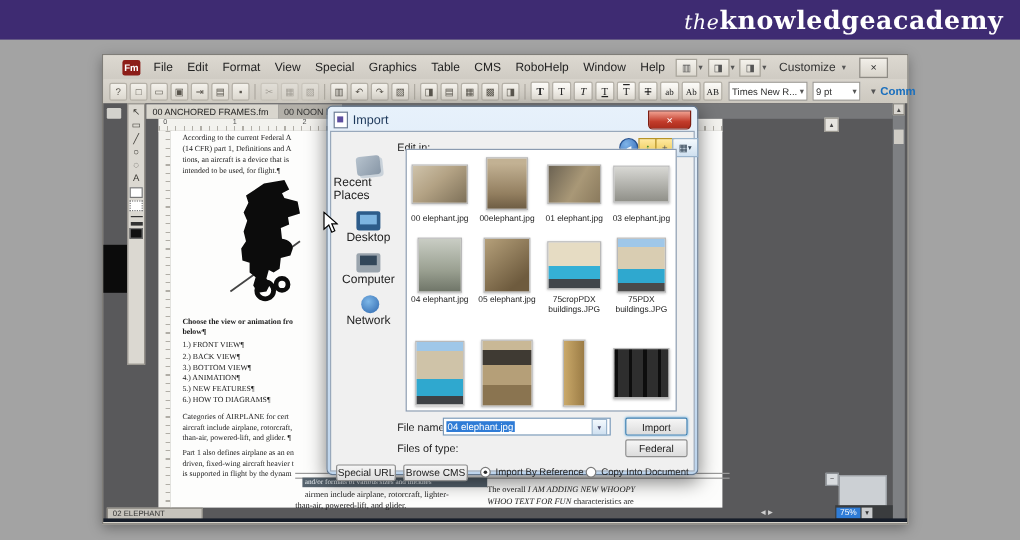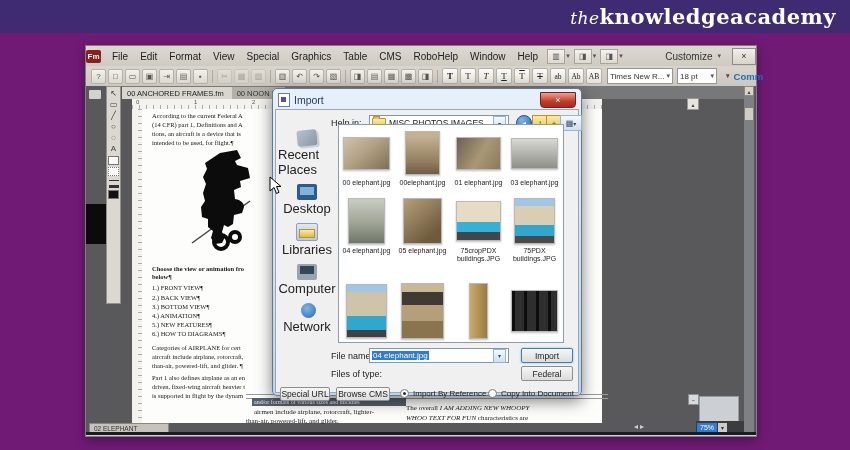--- a/index.html
+++ b/index.html
@@ -1,29 +1,29 @@
 <!DOCTYPE html>
 <html><head>
 <meta charset="utf-8">
 <style>
   html,body{margin:0;padding:0;background:#fff;}
-  #screen{position:relative;width:850px;height:450px;background:#701a75;overflow:hidden;
+  #screen{position:relative;width:850px;height:450px;background:#a3a3a3;overflow:hidden;
           font-family:"Liberation Sans",sans-serif;}
 
   
   #banner{position:absolute;left:0;top:0;width:850px;height:33px;background:#3e2b72;
           display:flex;align-items:center;justify-content:flex-end;padding-right:14px;box-sizing:border-box;}
   #banner .brand{font-family:"DejaVu Serif",serif;color:#ffffff;font-size:21px;letter-spacing:.5px;font-weight:bold;}
   #banner .the{font-style:italic;font-weight:normal;font-size:17px;}
 
   
   #fm{position:absolute;left:85px;top:45px;width:672px;height:392px;background:#d6d2c9;
       border:1px solid #7f7d78;box-sizing:border-box;box-shadow:0 3px 10px rgba(0,0,0,.35);}
   #menubar{position:absolute;left:0;top:0;width:100%;height:20px;display:flex;align-items:center;
-           padding:0 0;box-sizing:border-box;background:linear-gradient(#ddd9d1,#cfcbc3);font-size:10px;color:#222;}
+           padding:0 16px;box-sizing:border-box;background:linear-gradient(#ddd9d1,#cfcbc3);font-size:10px;color:#222;}
   #fmicon{width:15px;height:13px;background:#8c1d18;color:#fff;font-size:8px;font-weight:bold;
           display:flex;align-items:center;justify-content:center;border-radius:2px;margin-right:5px;}
   .mi{padding:1px 6px;cursor:default;}
   .mbi{width:16px;height:13px;border:1px solid #a9a59c;background:linear-gradient(#f4f2ec,#ddd9d0);
        display:inline-flex;align-items:center;justify-content:center;font-size:8px;color:#555;margin-left:3px;}
   .mcaret{font-size:7px;color:#555;margin:0 1px;}
   #customize{margin-left:auto;display:flex;align-items:center;gap:4px;font-size:10px;color:#333;}
   #win-close{width:22px;height:15px;margin-left:10px;border:1px solid #8f8c85;background:linear-gradient(#f2efe9,#d8d4cb);
              display:flex;align-items:center;justify-content:center;font-size:9px;color:#333;}
 
@@ -122,21 +122,21 @@
   .folder16::before{content:"";position:absolute;left:0;top:-3px;width:5px;height:2px;background:#e8c34a;border:1px solid #b89427;border-bottom:none;}
 
   .navico{position:absolute;top:5px;width:14px;height:14px;display:flex;align-items:center;justify-content:center;font-size:8px;}
   #nav-back{border-radius:50%;background:radial-gradient(circle at 35% 30%,#7fb4e8,#2f66b5);color:#fff;border:1px solid #24508f;}
   #nav-up{background:linear-gradient(#ffe9a0,#e8c34a);border:1px solid #b89427;color:#1d7a1d;font-weight:bold;}
   #nav-newfolder{background:linear-gradient(#ffe9a0,#e8c34a);border:1px solid #b89427;color:#555;}
   #nav-views{background:linear-gradient(#f4f9fd,#cfe0f0);border:1px solid #9ab4cd;color:#345;width:20px;}
 
   #dlg-sidebar{position:absolute;left:2px;top:16px;width:58px;height:220px;display:flex;flex-direction:column;align-items:center;padding-top:4px;gap:7px;}
   .sbitem{display:flex;flex-direction:column;align-items:center;gap:1px;width:100%;}
-  .sbitem .lbl{font-size:13px;color:#222;}
+  .sbitem .lbl{font-size:10px;color:#222;}
   .sbico{width:20px;height:16px;position:relative;}
   .ico-recent{background:linear-gradient(135deg,#b7c3ce,#8796a6);border-radius:3px;transform:rotate(-6deg);box-shadow:2px 2px 0 #c9d2da;}
   .ico-desktop{background:#2d5c8a;border-radius:2px;}
   .ico-desktop::after{content:"";position:absolute;left:3px;top:3px;right:3px;bottom:5px;background:#7db4e0;}
   .ico-lib{background:linear-gradient(#dfe7f2,#b9c9de);border:1px solid #8ba0bb;border-radius:2px;}
   .ico-lib::after{content:"";position:absolute;left:2px;bottom:2px;width:14px;height:7px;background:linear-gradient(#ffe9a0,#e2b93f);border:1px solid #b89427;}
   .ico-comp{background:#9aa4ad;border-radius:2px;}
   .ico-comp::after{content:"";position:absolute;left:3px;top:2px;right:3px;bottom:6px;background:#33475a;}
   .ico-net{background:radial-gradient(circle at 40% 35%,#7db7e8,#2d66ad);border-radius:50%;width:15px;height:15px;margin-left:2px;}
 
@@ -240,21 +240,21 @@
       <span class="cb ov">T</span>
       <span class="cb" style="text-decoration:line-through">T</span>
       <span class="cb sm">ab</span>
       <span class="cb sm">Ab</span>
       <span class="cb sm">AB</span>
       <span class="combo-sm" style="width:60px">
           <span>Times New R...</span>
           <span class="dd">▾</span>
         </span>
       <span class="combo-sm" style="width:34px">
-          <span>18 pt</span>
+          <span>9 pt</span>
           <span class="dd">▾</span>
         </span>
       <span id="comm">
           <span class="mcaret">▾</span>
           <span>Comm</span>
         </span>
     </div>
 
     <div id="workspace">
       <div id="leftglyph"></div>
@@ -353,48 +353,39 @@
   </div>
 
   <div id="dialog">
     <div id="dlg-title">
       <div id="dlg-ico"></div>
       <span>Import</span>
       <div id="dlg-close">×</div>
     </div>
     <div id="dlg-body">
 
-      <span class="dlbl" style="left:55px;top:8px">Help in:</span>
-      <div class="combo" style="left:93px;top:5px;width:140px">
-        <span class="folder16"></span>
-        <span>MISC PHOTOS IMAGES</span>
-        <span class="dd">▾</span>
-      </div>
+      <span class="dlbl" style="left:55px;top:8px">Edit in:</span>
       <div class="navico" id="nav-back" style="left:240px">◂</div>
       <div class="navico" id="nav-up" style="left:256px">↑</div>
       <div class="navico" id="nav-newfolder" style="left:270px">+</div>
       <div class="navico" id="nav-views" style="left:284px">
           <span>▦</span>
           <span style="font-size:6px">▾</span>
         </div>
 
       <div id="dlg-sidebar">
         <div class="sbitem">
             <span class="sbico ico-recent"></span>
             <span class="lbl">Recent Places</span>
           </div>
         <div class="sbitem">
             <span class="sbico ico-desktop"></span>
             <span class="lbl">Desktop</span>
           </div>
         <div class="sbitem">
-            <span class="sbico ico-lib"></span>
-            <span class="lbl">Libraries</span>
-          </div>
-        <div class="sbitem">
             <span class="sbico ico-comp"></span>
             <span class="lbl">Computer</span>
           </div>
         <div class="sbitem">
             <span class="sbico ico-net"></span>
             <span class="lbl">Network</span>
           </div>
       </div>
 
       <div id="filelist">

